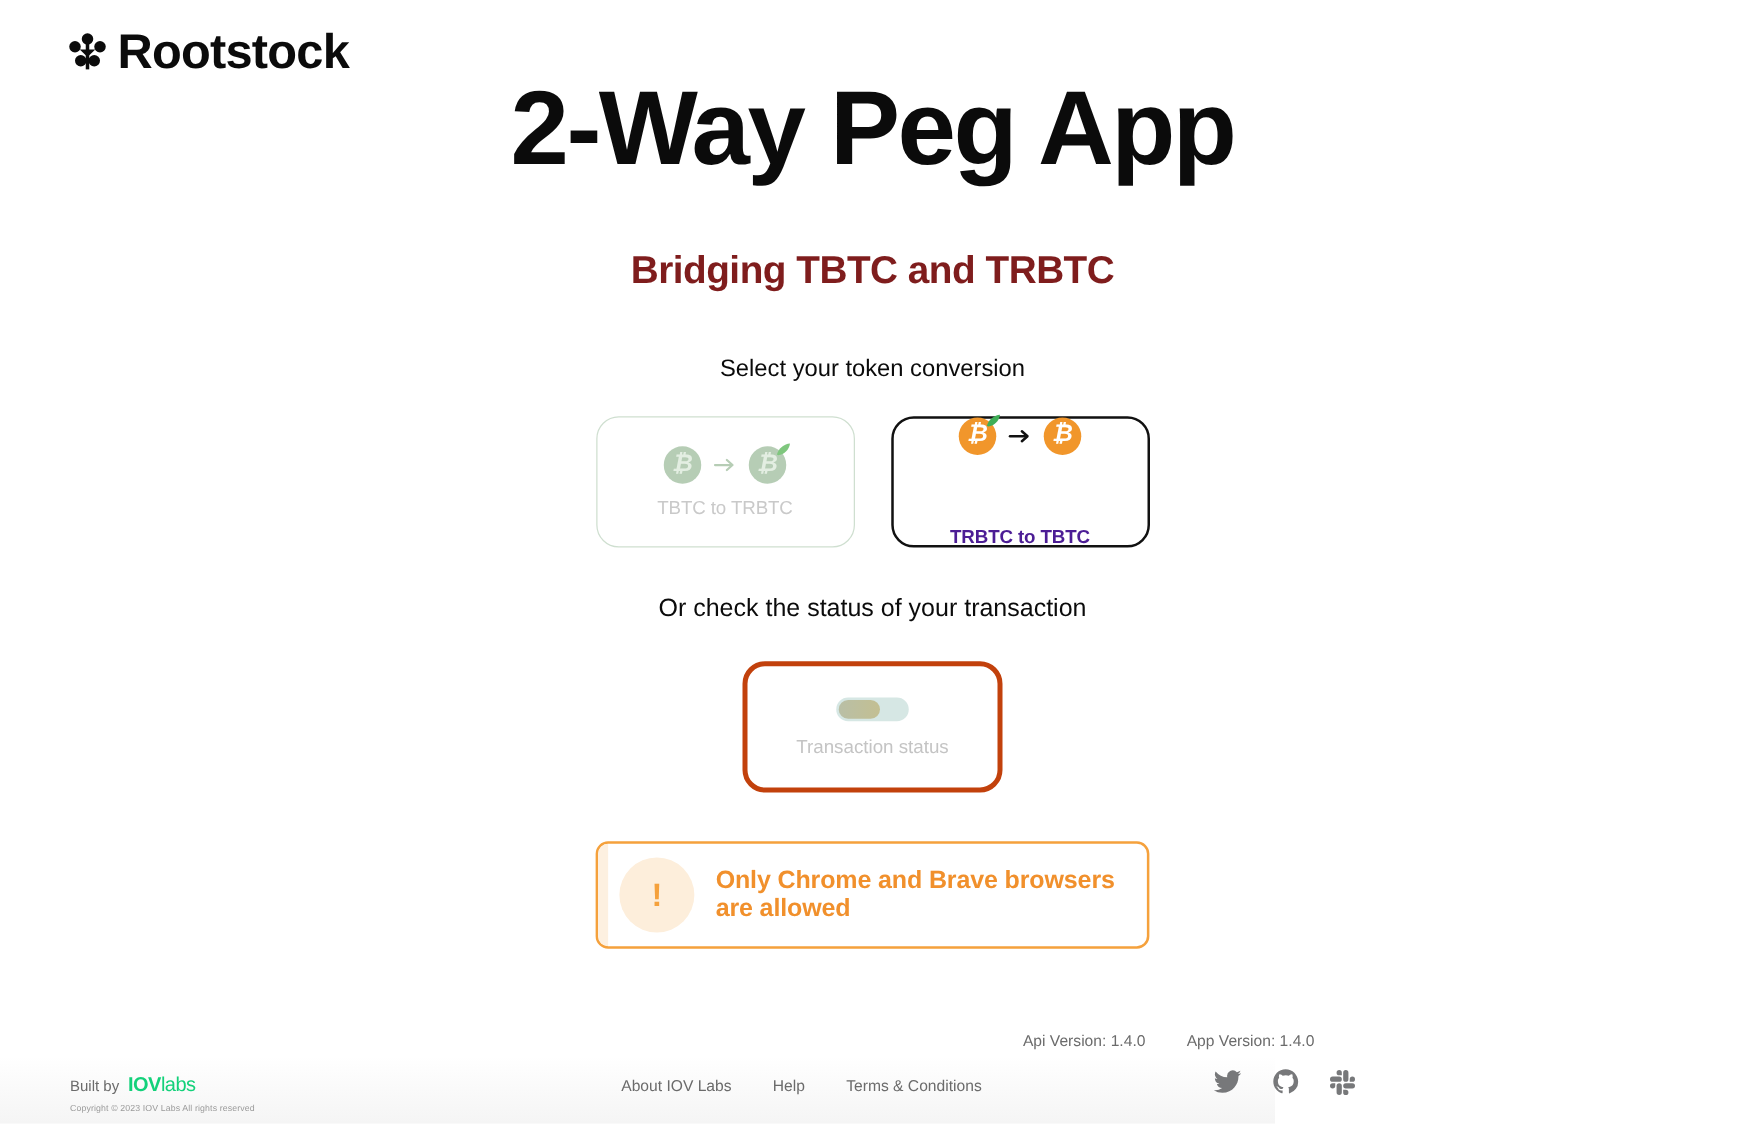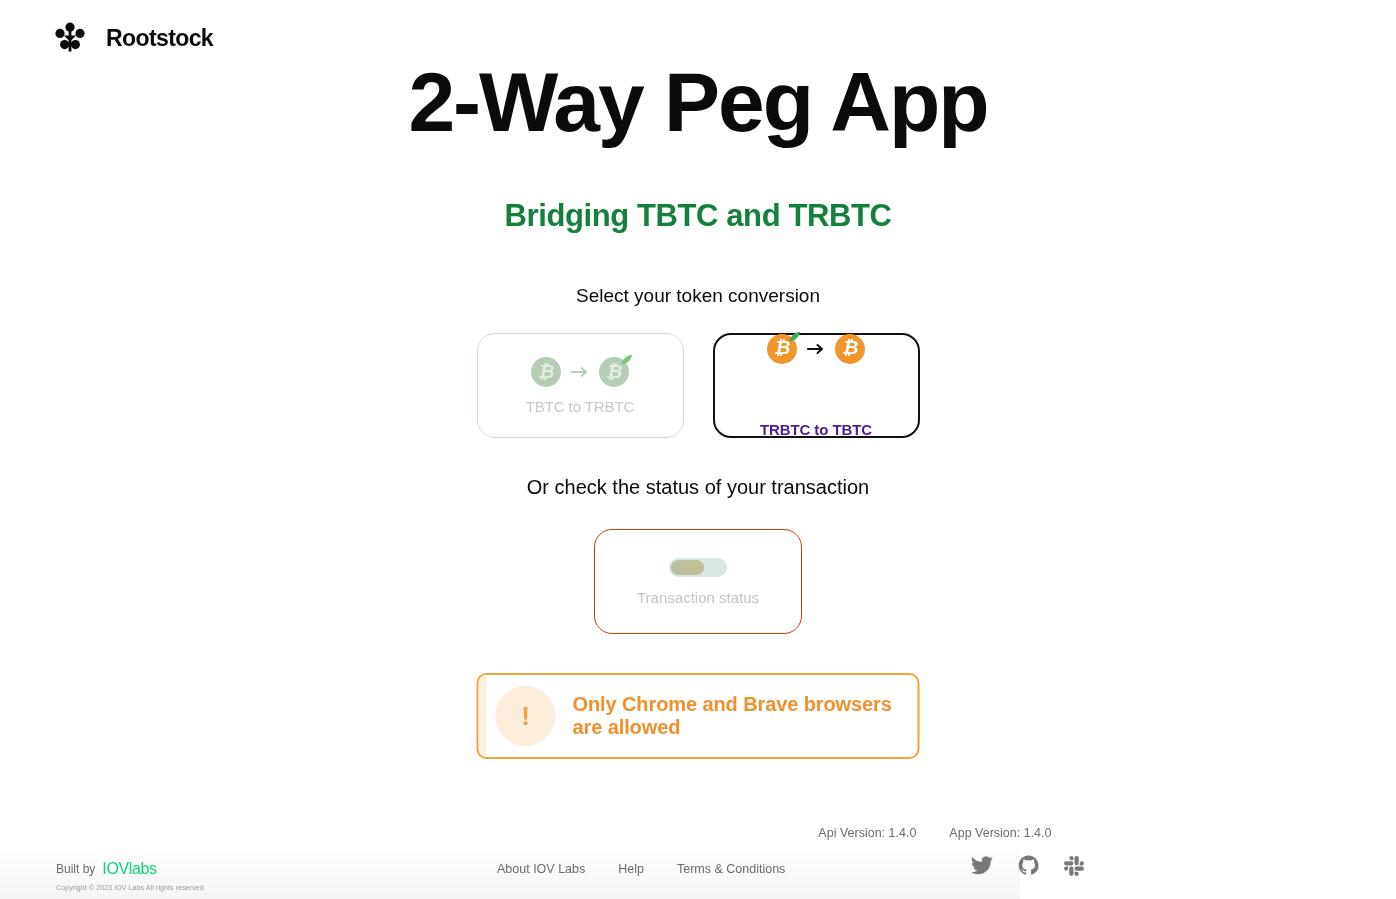--- a/index.html
+++ b/index.html
@@ -21,26 +21,25 @@
   .brand {
     position: absolute;
     left: 55px;
     top: 22px;
     display: flex;
     align-items: center;
     gap: 9px;
   }
   .brand-mark { width: 30px; height: 32px; display: block; }
   .brand-word {
-    font-size: 23px;
+    font-size: 39px;
     font-weight: bold;
     letter-spacing: -0.6px;
     color: #0b0b0b;
     line-height: 1;
-    margin-left: 12px;
   }
 
   
   .hero-title {
     position: absolute;
     top: 58px;
     left: 0;
     width: 100%;
     text-align: center;
     font-size: 84px;
@@ -52,21 +51,21 @@
 
   .hero-sub {
     position: absolute;
     top: 198px;
     left: 0;
     width: 100%;
     text-align: center;
     font-size: 31px;
     font-weight: bold;
     letter-spacing: -0.4px;
-    color: #15803d;
+    color: #7f1d1d;
   }
 
   
   .prompt {
     position: absolute;
     left: 0;
     width: 100%;
     text-align: center;
     font-size: 19px;
     font-weight: normal;
@@ -148,21 +147,21 @@
   .conv-card.active .conv-label { color: #4c1d95; font-weight: bold; margin-top: 47px; }
 
   
   .status-card {
     position: absolute;
     top: 529px;
     left: 50%;
     transform: translateX(-50%);
     width: 208px;
     height: 105px;
-    border: 1px solid #c2410c;
+    border: 4px solid #c2410c;
     border-radius: 18px;
     background: #ffffff;
     display: flex;
     flex-direction: column;
     align-items: center;
     justify-content: center;
     gap: 12px;
   }
   .status-pill {
     width: 58px;
@@ -260,21 +259,21 @@
   .built-by {
     font-size: 12px;
     color: #6b6b6b;
   }
   .iov-logo {
     font-size: 16px;
     line-height: 1;
     color: #13d17a;
     letter-spacing: -0.4px;
   }
-  .iov-logo b { font-weight: normal; }
+  .iov-logo b { font-weight: bold; }
   .iov-logo span { font-weight: normal; }
   .copyright {
     margin-top: 7px;
     font-size: 7px;
     color: #9a9a9a;
     letter-spacing: 0.1px;
   }
 
   .footer-links {
     position: absolute;

